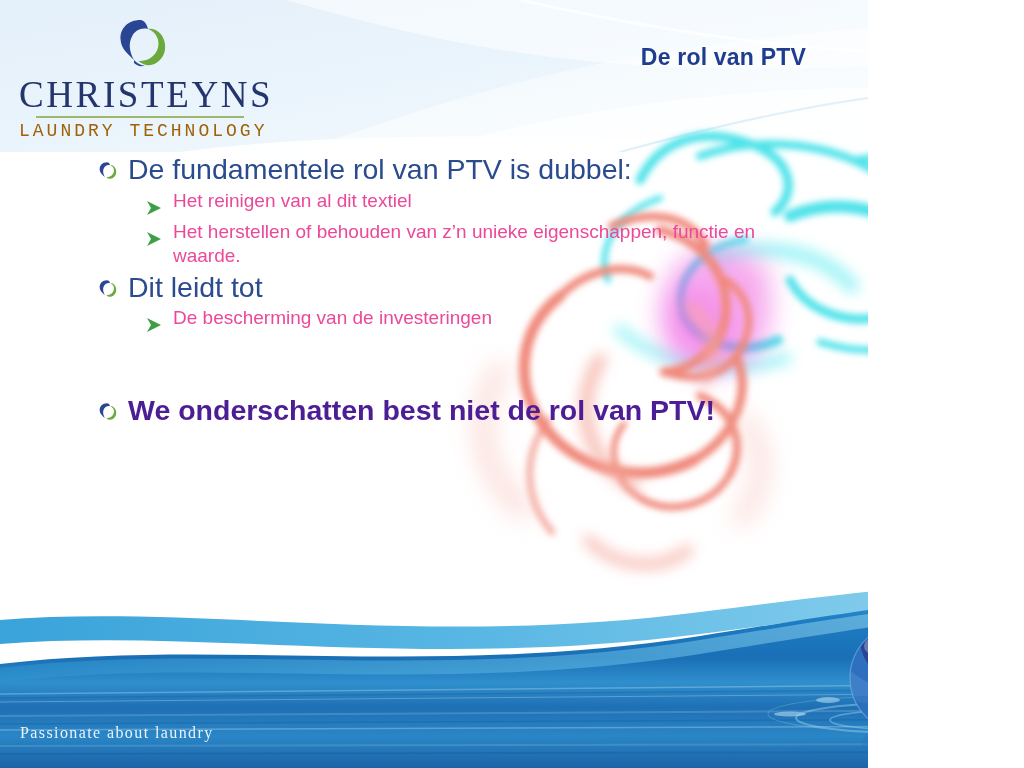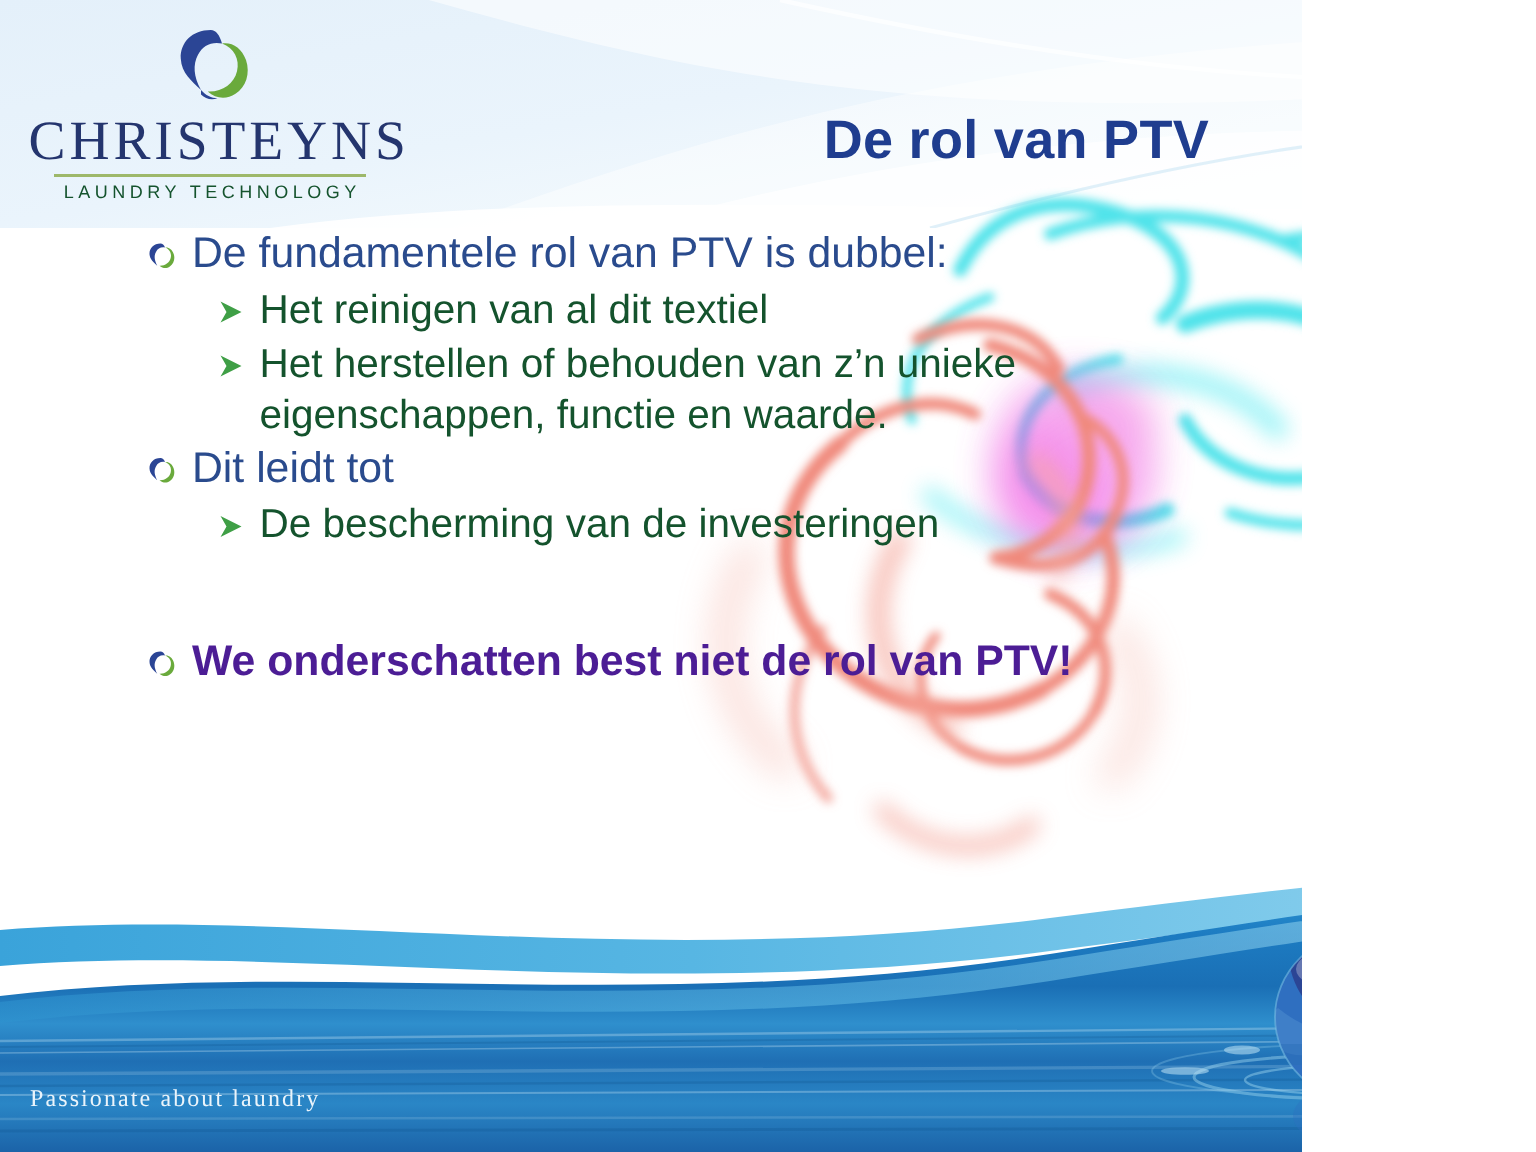--- a/index.html
+++ b/index.html
@@ -47,39 +47,38 @@
     padding-left: 3px;
     white-space: nowrap;
   }
   .logo-rule {
     width: 208px;
     height: 2px;
     background: #9db86a;
     margin: 3px auto 3px auto;
   }
   .logo-sub {
-    font-family: Liberation Sans, sans-serif;
-    font-size: 12px;
+    font-family: Liberation Mono, monospace;
+    font-size: 18px;
     letter-spacing: 3.0px;
-    color: #14532d;
+    color: #a16207;
     white-space: nowrap;
     padding-left: 3px;
   }
 
   
   .slide-title {
     position: absolute;
     right: 62px;
     top: 44px;
-    font-size: 36px;
+    font-size: 23px;
     font-weight: bold;
     color: #1f3d8f;
     letter-spacing: 0.2px;
     white-space: nowrap;
-    margin-top: 28px;
   }
 
   
   .deco {
     position: absolute;
     left: 0; top: 120px;
     width: 1024px; height: 480px;
     pointer-events: none;
   }
 
@@ -120,22 +119,22 @@
     padding-left: 128px;
     margin-bottom: 2px;
   }
   .bullet-l2 .b-icon {
     flex: 0 0 auto;
     width: 20px; height: 20px;
     margin-top: 9px;
     margin-right: 9px;
   }
   .bullet-l2 .b-text {
-    font-size: 27px;
-    color: #14532d;
+    font-size: 19px;
+    color: #ec4899;
     line-height: 1.26;
     max-width: 632px;
   }
 
   .spacer-block { height: 56px; }
 
   
   .footer {
     position: absolute;
     left: 0; bottom: 0;

